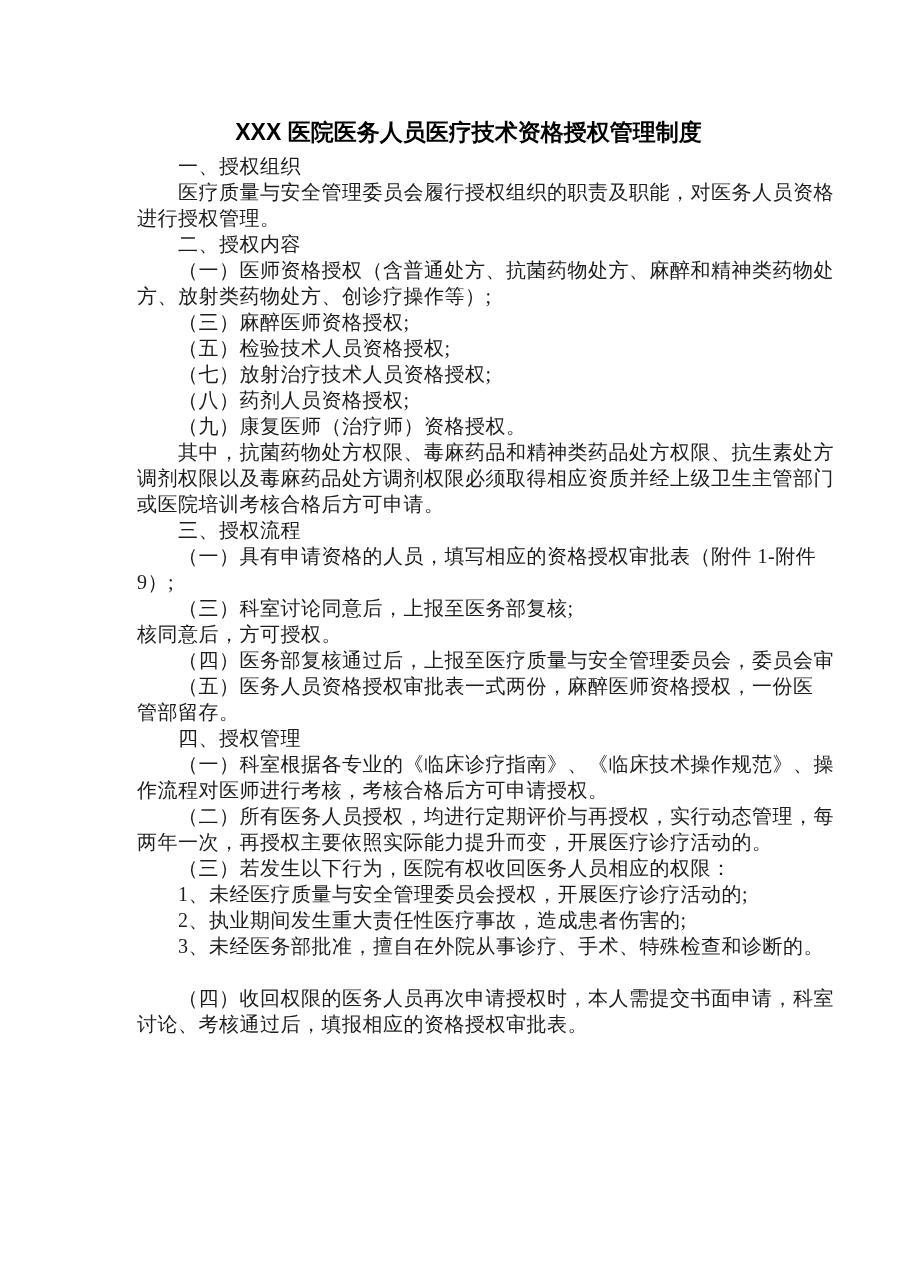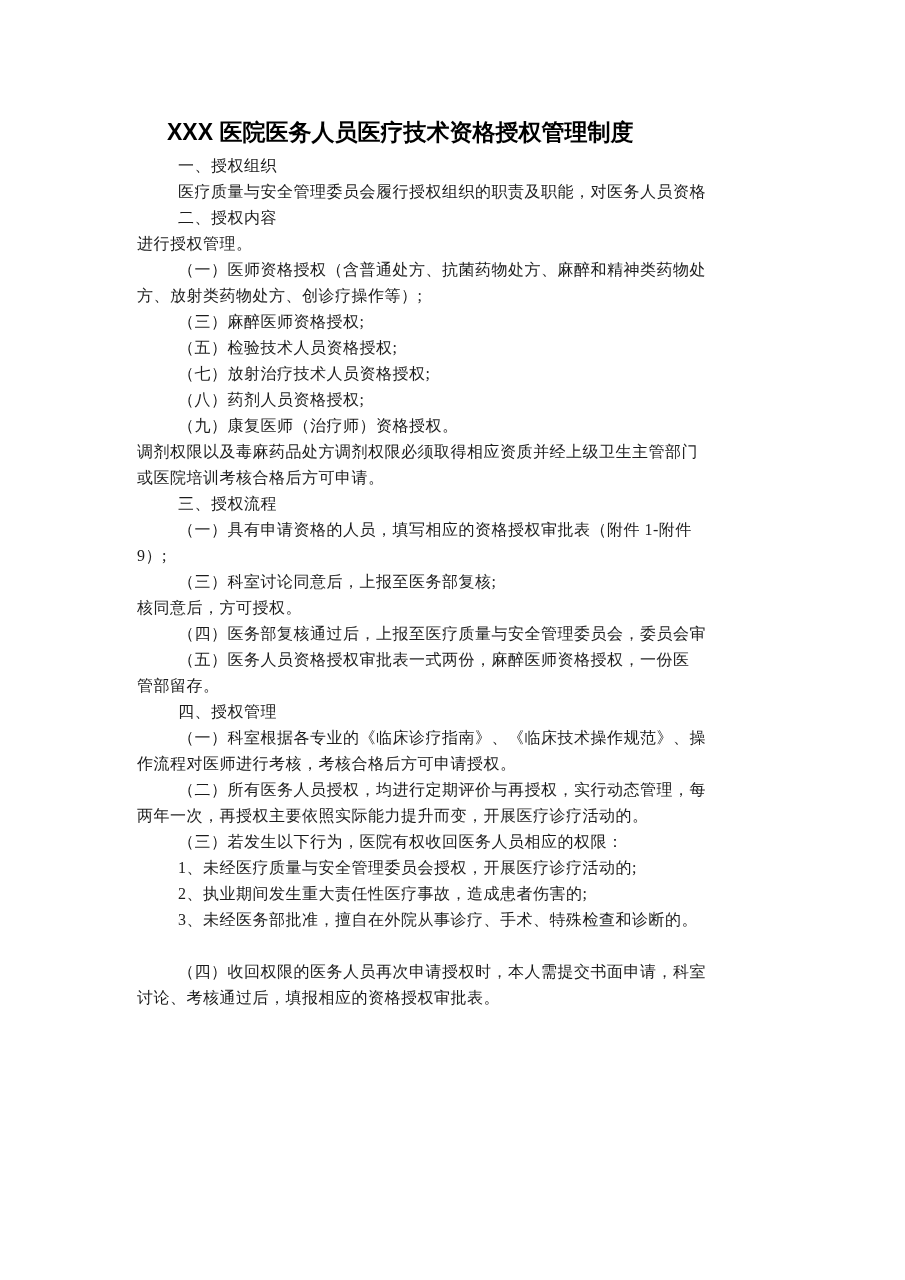--- a/index.html
+++ b/index.html
@@ -17,33 +17,34 @@
     color: #1c1c1c;
   }
   .doc-title {
     position: absolute;
     top: 118px;
     left: 137px;
     width: 633px;
     box-sizing: border-box;
     padding-left: 30px;
     margin: 0;
+    text-align: center;
     font-family: "Liberation Sans", "DejaVu Sans", sans-serif;
     font-weight: bold;
     font-size: 23px;
     line-height: 28px;
     color: #000000;
     white-space: nowrap;
   }
   .doc-body {
     position: absolute;
     top: 153px;
     left: 137px;
     width: 645px;
-    font-size: 16px;
+    font-size: 20px;
     line-height: 26px;
     letter-spacing: 0.5px;
   }
   .text-line {
     height: 26px;
     white-space: nowrap;
     overflow: visible;
   }
   .text-line.indent {
     text-indent: 41px;
@@ -53,29 +54,30 @@
   }
 </style>
 </head>
 <body>
 
 <div class="page">
   <h1 class="doc-title">XXX 医院医务人员医疗技术资格授权管理制度</h1>
   <div class="doc-body" id="doc-body">
       <div class="text-line indent">一、授权组织</div>
       <div class="text-line indent">医疗质量与安全管理委员会履行授权组织的职责及职能，对医务人员资格</div>
+      <div class="text-line">进行授权管理。</div>
       <div class="text-line indent">二、授权内容</div>
-      <div class="text-line">进行授权管理。</div>
       <div class="text-line indent">（一）医师资格授权（含普通处方、抗菌药物处方、麻醉和精神类药物处</div>
       <div class="text-line">方、放射类药物处方、创诊疗操作等）;</div>
       <div class="text-line indent">（三）麻醉医师资格授权;</div>
       <div class="text-line indent">（五）检验技术人员资格授权;</div>
       <div class="text-line indent">（七）放射治疗技术人员资格授权;</div>
       <div class="text-line indent">（八）药剂人员资格授权;</div>
       <div class="text-line indent">（九）康复医师（治疗师）资格授权。</div>
+      <div class="text-line indent">其中，抗菌药物处方权限、毒麻药品和精神类药品处方权限、抗生素处方</div>
       <div class="text-line">调剂权限以及毒麻药品处方调剂权限必须取得相应资质并经上级卫生主管部门</div>
       <div class="text-line">或医院培训考核合格后方可申请。</div>
       <div class="text-line indent">三、授权流程</div>
       <div class="text-line indent">（一）具有申请资格的人员，填写相应的资格授权审批表（附件 1-附件</div>
       <div class="text-line">9）;</div>
       <div class="text-line indent">（三）科室讨论同意后，上报至医务部复核;</div>
       <div class="text-line">核同意后，方可授权。</div>
       <div class="text-line indent">（四）医务部复核通过后，上报至医疗质量与安全管理委员会，委员会审</div>
       <div class="text-line indent">（五）医务人员资格授权审批表一式两份，麻醉医师资格授权，一份医</div>
       <div class="text-line">管部留存。</div>

